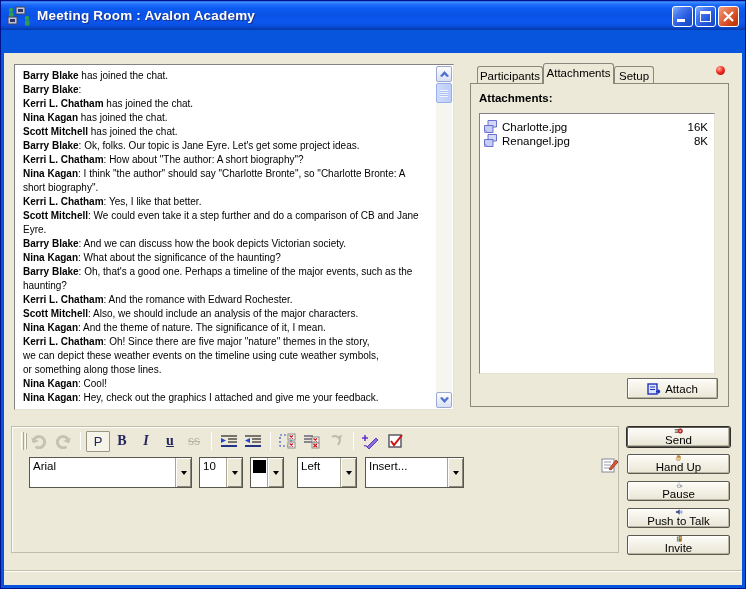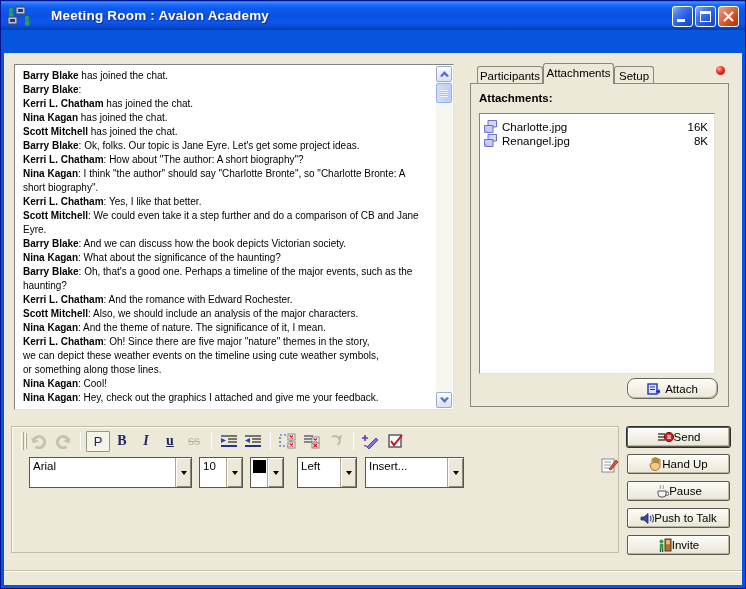--- a/index.html
+++ b/index.html
@@ -1,21 +1,21 @@
 <!DOCTYPE html>
 <html><head>
 <meta charset="utf-8">
 <style>
   * { margin:0; padding:0; box-sizing:border-box; }
   html,body { width:746px; height:589px; }
   body { font-family:"Liberation Sans",sans-serif; position:relative; overflow:hidden; }
   .window { position:absolute; inset:0; background:#0855dd; box-shadow: inset 0 0 0 1px #00138c; }
   .titlebar { position:absolute; top:1px; left:1px; right:1px; height:29px;
     background: linear-gradient(180deg,#2b65e0 0%,#3a8bff 5%,#1f6dfb 12%,#0c5bf0 25%,#0a52e6 50%,#0d56ee 70%,#0a4fe0 85%,#0640b8 96%,#0336a4 100%);
-    display:flex; align-items:center;gap:14px; }
+    display:flex; align-items:center; }
   .title-icon { margin-left:6px; width:26px; height:20px; }
   .title-text { color:#fff; font-weight:bold; font-size:13.5px; margin-left:4px; text-shadow:1px 1px 1px #15308c; letter-spacing:0.2px; }
   .win-buttons { position:absolute; right:6px; top:5px; display:flex; gap:2px; }
   .winbtn { width:21px; height:21px; border:1px solid #fff; border-radius:3px; position:relative; }
   .winbtn.min,.winbtn.max { background: linear-gradient(135deg,#8cb0f8 0%,#4679ef 30%,#2257dd 65%,#1a49bd 100%); }
   .winbtn.close { background: linear-gradient(135deg,#f0a183 0%,#e4704b 35%,#d2441a 70%,#ad3305 100%); }
   .minglyph { position:absolute; left:4px; bottom:4px; width:8px; height:3px; background:#fff; }
   .maxglyph { position:absolute; left:4px; top:4px; width:11px; height:11px; border:1px solid #fff; border-top-width:3px; }
   .menubar { position:absolute; top:30px; left:4px; right:4px; height:23px; background:#ece9d8; display:flex; align-items:center; padding-left:2px; border-bottom:1px solid #d8d4c4; }
   .menu-item { font-size:11.5px; color:#000; padding:3px 6.5px; }
@@ -42,21 +42,21 @@
   .tab.active { top:63px; height:21px; z-index:3; }
   .panel { position:absolute; left:470px; top:83px; width:259px; height:324px; border:1px solid #8a887c; background:#ece9d8; z-index:1; }
   .attach-label { position:absolute; left:479px; top:92px; font-size:11.5px; font-weight:bold; z-index:2;}
   .listbox { position:absolute; left:479px; top:113px; width:236px; height:261px; background:#fff; border:1px solid; border-color:#848284 #e6e3d2 #e6e3d2 #848284; z-index:2; padding-top:6px; }
   .file-row { display:flex; align-items:center; height:14px; font-size:11.5px; padding:0 6px 0 3px; }
   .file-name { margin-left:4px; flex:1; }
   .file-size { text-align:right; }
   .red-dot { position:absolute; left:716px; top:66px; width:9px; height:9px; border-radius:50%;
      background:radial-gradient(circle at 35% 30%, #ffb0a8 0%, #f03020 45%, #a80000 100%); z-index:3; }
   .attach-btn { position:absolute; left:627px; top:378px; width:91px; height:21px; z-index:2;
-     background:linear-gradient(180deg,#fdfcf7,#eae7d6); border:1px solid #6c6a5e; border-radius:8px;
+     background:linear-gradient(180deg,#fdfcf7,#eae7d6); border:1px solid #6c6a5e; border-radius:1px;
      box-shadow: inset -1px -1px 0 #b8b4a4, inset 1px 1px 0 #fff;
      font-size:11.5px; display:flex; align-items:center; justify-content:center; gap:4px; }
 
   
   .toolbox { position:absolute; left:11px; top:426px; width:608px; height:127px; border:1px solid #c0bdac; box-shadow: inset 1px 1px 0 #fffef6; }
   .row1 { position:absolute; left:1px; top:2px; height:24px; right:1px; display:flex; align-items:center; }
   .grip { width:3px; height:18px; border-left:1px solid #fff; border-right:1px solid #a9a694; margin:0 3px 0 8px; box-shadow:3px 0 0 -1px #fff, 4px 0 0 -1px #a9a694; }
   .tb-sep { width:1px; height:18px; background:#b5b2a0; border-right:1px solid #fff; margin:0 5px; }
   .tb-ico { width:24px; height:20px; display:flex; align-items:center; justify-content:center; font-size:12px; }
   .tb-btnP { width:24px; height:21px; border:1px solid #9a9787; background:#f6f4e8; border-radius:1px; display:flex; align-items:center; justify-content:center; font-size:13px; color:#26265e; }
@@ -65,21 +65,21 @@
   .combo { position:absolute; height:31px; background:#fff; border:1px solid #58574c; }
   .combo .val { position:absolute; left:3px; top:2px; font-size:11.5px; white-space:nowrap; }
   .combo .drop { position:absolute; right:0px; top:0px; bottom:0px; width:16px; background:#ece9d8; border-left:1px solid #aaa795; box-shadow: inset 1px 1px 0 #fff, inset -1px -1px 0 #8a887a; display:flex;align-items:center;justify-content:center; }
   .combo .drop::after { content:""; width:0; height:0; border:3.5px solid transparent; border-top:4.5px solid #000; margin-top:4px; }
   .swatch { position:absolute; left:2px; top:2px; width:13px; height:13px; background:#000; }
 
   
   .action-btn { position:absolute; left:627px; width:103px; height:20px;
      background:linear-gradient(180deg,#fdfcf7,#e9e6d5); border:1px solid #5c5a50; border-radius:2px;
      box-shadow: inset -1px -1px 0 #b8b4a4, inset 1px 1px 0 #fff;
-     font-size:11.5px; display:flex; align-items:center; justify-content:center; gap:0; }
+     font-size:11.5px; display:flex; align-items:center; justify-content:center; gap:0;flex-direction:column; }
   .action-btn.default { box-shadow: 0 0 0 1px #30302a, inset -1px -1px 0 #b8b4a4, inset 1px 1px 0 #fff; }
   .statusline { position:absolute; left:4px; right:4px; top:570px; height:2px; border-top:1px solid #c3c0ae; border-bottom:1px solid #fffef6; }
 </style>
 </head>
 <body>
 
 <div class="window">
   <div class="titlebar">
     <svg class="title-icon" viewBox="0 0 26 20">
       <rect x="9" y="1" width="9" height="7" fill="#b8c8e8" stroke="#445" stroke-width="1"></rect>

